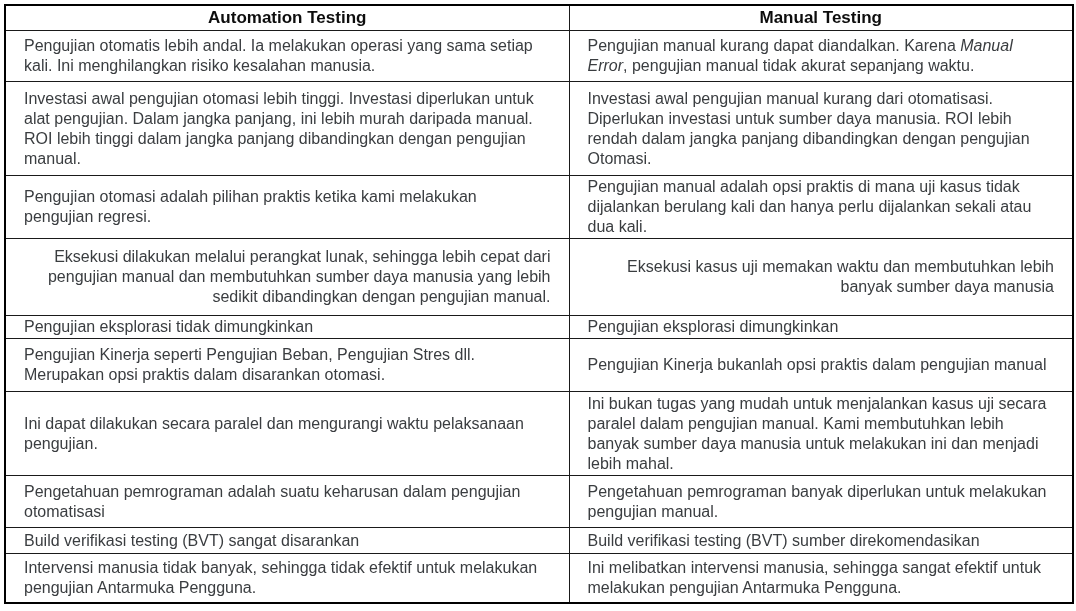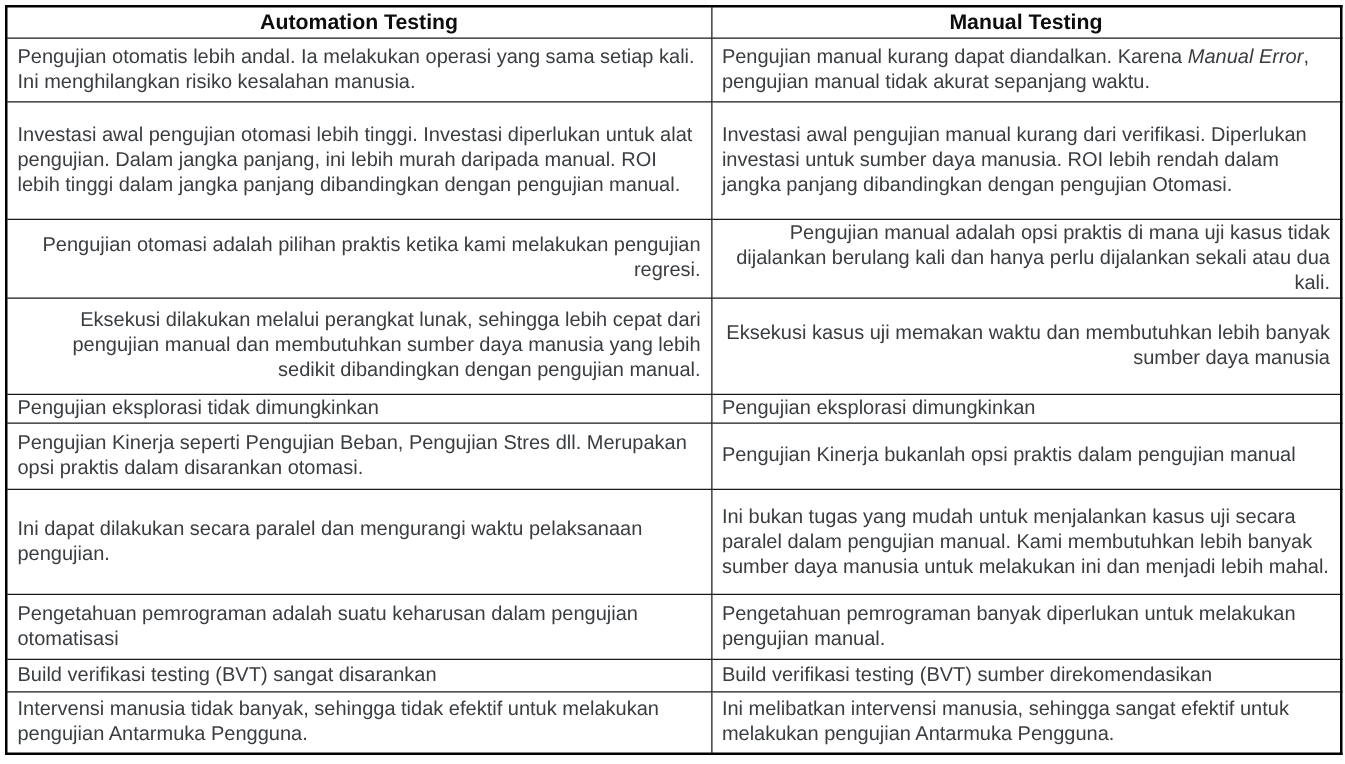--- a/index.html
+++ b/index.html
@@ -20,39 +20,39 @@
     position: absolute;
     left: 4px;
     top: 4px;
     width: 1068px;
     border-collapse: collapse;
     table-layout: fixed;
     border: 2px solid #000000;
   }
   table.cmp th, table.cmp td {
     border: 1px solid #1a1a1a;
-    padding: 1px 8px;
+    padding: 1px 18px;
     vertical-align: middle;
     font-size: 16px;
     line-height: 20px;
     color: #3a3d40;
     overflow: hidden;
   }
   table.cmp th {
     font-size: 17px;
     line-height: 20px;
     font-weight: bold;
     color: #0d0d0d;
     text-align: center;
     padding: 2px 6px;
   }
   tr.hr  { height: 24px; }
   tr.r1  { height: 51px; }
   tr.r2  { height: 94px; }
-  tr.r3  { height: 59px; text-align: right; }
+  tr.r3  { height: 59px; }
   tr.r4  { height: 77px; text-align: right; }
   tr.r5  { height: 22px; }
   tr.r6  { height: 53px; }
   tr.r7  { height: 84px; }
   tr.r8  { height: 52px; }
   tr.r9  { height: 26px; margin-left: 28px; }
   tr.r10 { height: 49px; }
   em.ital { font-style: italic; }
 </style>
 </head>
@@ -70,21 +70,21 @@
         <th>Manual Testing</th>
       </tr>
     </thead>
     <tbody>
       <tr class="r1">
         <td>Pengujian otomatis lebih andal. Ia melakukan operasi yang sama setiap kali. Ini menghilangkan risiko kesalahan manusia.</td>
         <td><span>Pengujian manual kurang dapat diandalkan. Karena </span><em class="ital">Manual Error</em><span>, pengujian manual tidak akurat sepanjang waktu.</span></td>
       </tr>
       <tr class="r2">
         <td>Investasi awal pengujian otomasi lebih tinggi. Investasi diperlukan untuk alat pengujian. Dalam jangka panjang, ini lebih murah daripada manual. ROI lebih tinggi dalam jangka panjang dibandingkan dengan pengujian manual.</td>
-        <td>Investasi awal pengujian manual kurang dari verifikasi. Diperlukan investasi untuk sumber daya manusia. ROI lebih rendah dalam jangka panjang dibandingkan dengan pengujian Otomasi.</td>
+        <td>Investasi awal pengujian manual kurang dari otomatisasi. Diperlukan investasi untuk sumber daya manusia. ROI lebih rendah dalam jangka panjang dibandingkan dengan pengujian Otomasi.</td>
       </tr>
       <tr class="r3">
         <td>Pengujian otomasi adalah pilihan praktis ketika kami melakukan pengujian regresi.</td>
         <td>Pengujian manual adalah opsi praktis di mana uji kasus tidak dijalankan berulang kali dan hanya perlu dijalankan sekali atau dua kali.</td>
       </tr>
       <tr class="r4">
         <td>Eksekusi dilakukan melalui perangkat lunak, sehingga lebih cepat dari pengujian manual dan membutuhkan sumber daya manusia yang lebih sedikit dibandingkan dengan pengujian manual.</td>
         <td>Eksekusi kasus uji memakan waktu dan membutuhkan lebih banyak sumber daya manusia</td>
       </tr>
       <tr class="r5">

